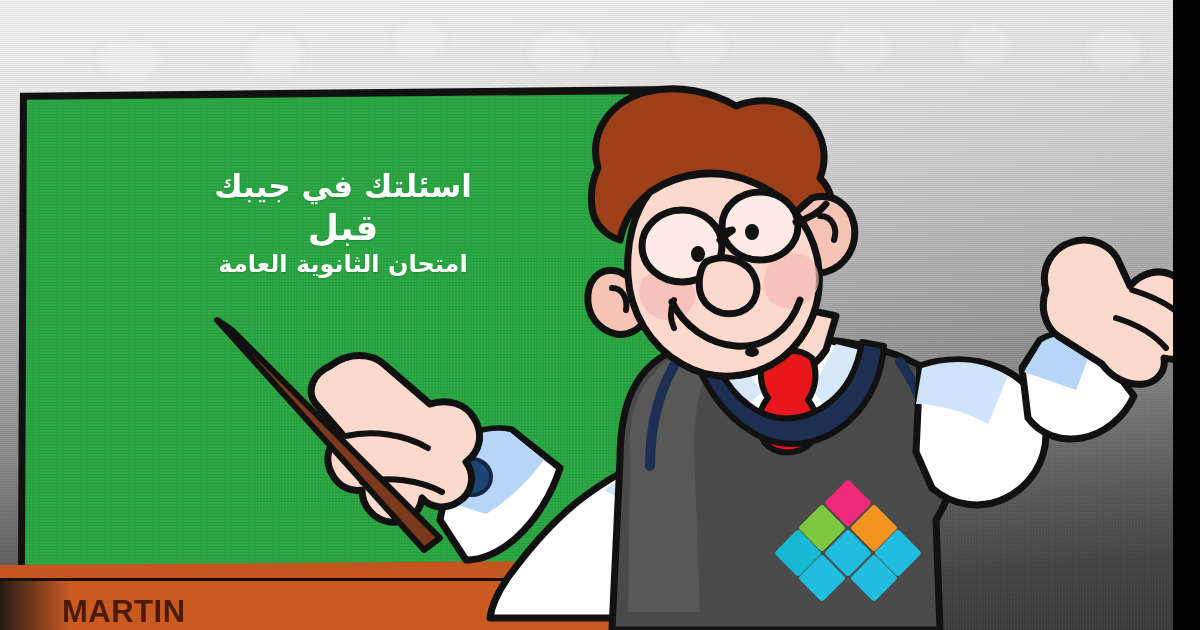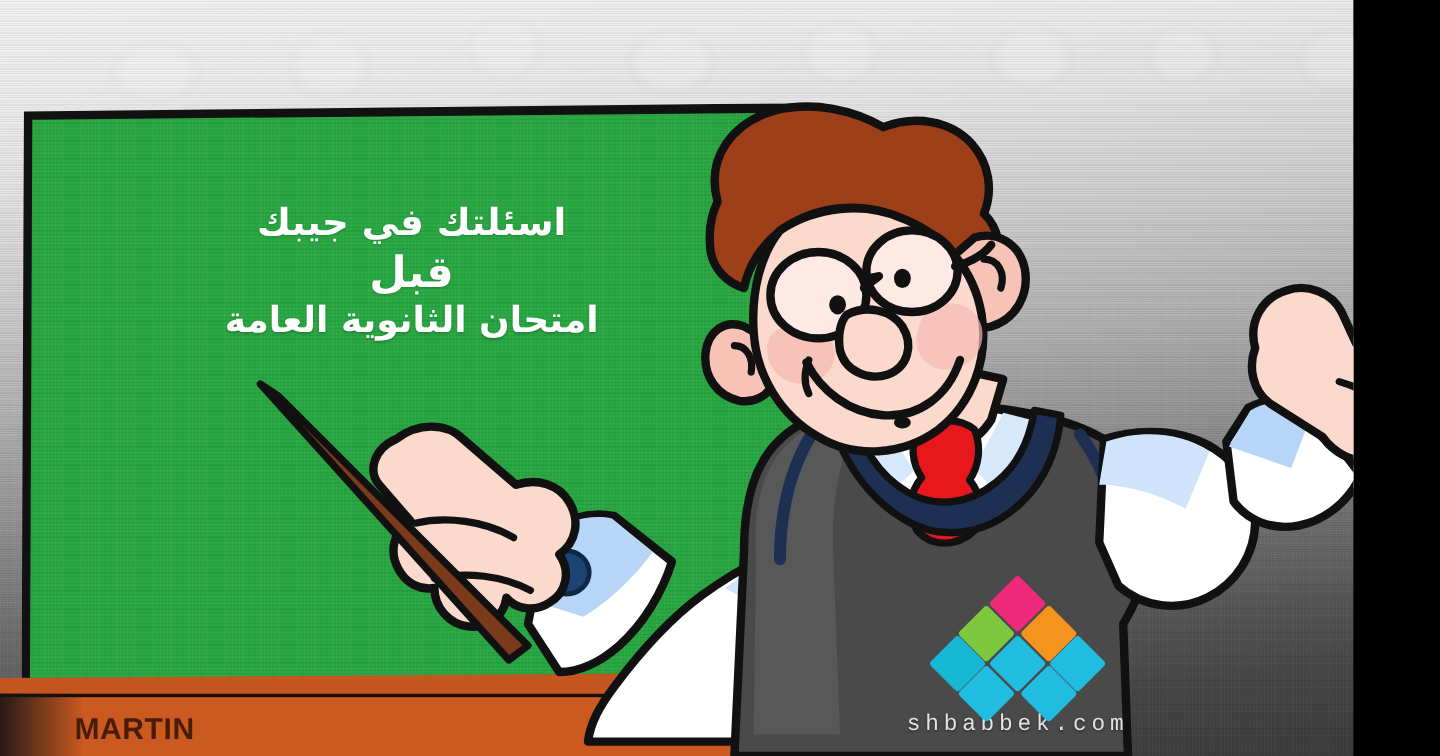--- a/index.html
+++ b/index.html
@@ -6,20 +6,21 @@
     margin: 0;
     padding: 0;
     background: #000;
   }
   #stage {
     position: relative;
     width: 1128px;
     height: 630px;
     overflow: hidden;
     font-family: "Liberation Sans", sans-serif;
+    padding-left: 45px;
   }
 
   
   .bg {
     position: absolute;
     inset: 0;
     background: linear-gradient(175deg,
         #f2f2f2 0%,
         #ededed 10%,
         #e2e2e2 22%,
@@ -79,21 +80,21 @@
     direction: rtl;
     font-family: "DejaVu Sans", sans-serif;
     font-weight: 700;
     line-height: 1.22;
     text-shadow: 0 1px 2px rgba(0,0,0,.18);
     pointer-events: none;
   }
   .board-text .ln { display: block; }
   .ln1 { font-size: 31px; }
   .ln2 { font-size: 36px; }
-  .ln3 { font-size: 30px; }
+  .ln3 { font-size: 24px; }
 
   
   .ledge-back {
     position: absolute; left: 0px; top: 560px; width: 700px; height: 28px;
     background: #c4561f;
     clip-path: polygon(0 18%, 100% 0%, 100% 100%, 0 100%);
   }
   .ledge-front {
     position: absolute; left: 0px; top: 578px; width: 740px; height: 56px;
     background: #cb5a21;
@@ -101,21 +102,21 @@
     clip-path: polygon(0 0, 100% 0, 100% 100%, 0 100%);
   }
   .ledge-shadow-l {
     position: absolute; left: 0; top: 578px; width: 70px; height: 56px;
     background: linear-gradient(90deg, rgba(20,20,20,.9), rgba(20,20,20,0));
   }
   .artist-sign {
     position: absolute; left: 62px; top: 594px;
     color: #4a1c08;
     font-family: "Liberation Sans", sans-serif;
-    font-size: 25px;
+    font-size: 31px;
     font-weight: 700;
     letter-spacing: .5px;
   }
 
   
   .teacher { position: absolute; left: 0; top: 0; width: 1200px; height: 630px; }
   .teacher svg { position: absolute; left: 0; top: 0; }
 
   
   .watermark { position: absolute; left: 738px; top: 486px; width: 220px; text-align: center; }
@@ -276,16 +277,15 @@
     <div class="wm-logo">
       <span style="background:#ef2a7b; left:39px; top:0px;"></span>
       <span style="background:#7ec83f; left:13px; top:25px;"></span>
       <span style="background:#f5931f; left:65px; top:25px;"></span>
       <span style="background:#17b8d4; left:-11px; top:50px;"></span>
       <span style="background:#20bde0; left:39px; top:50px;"></span>
       <span style="background:#20bde0; left:89px; top:50px;"></span>
       <span style="background:#20bde0; left:65px; top:75px;"></span>
       <span style="background:#20bde0; left:13px; top:75px;"></span>
     </div>
-    <div class="wm-text">shbabbek.com</div>
   </div>
 
 </div>
 
 </body></html>

